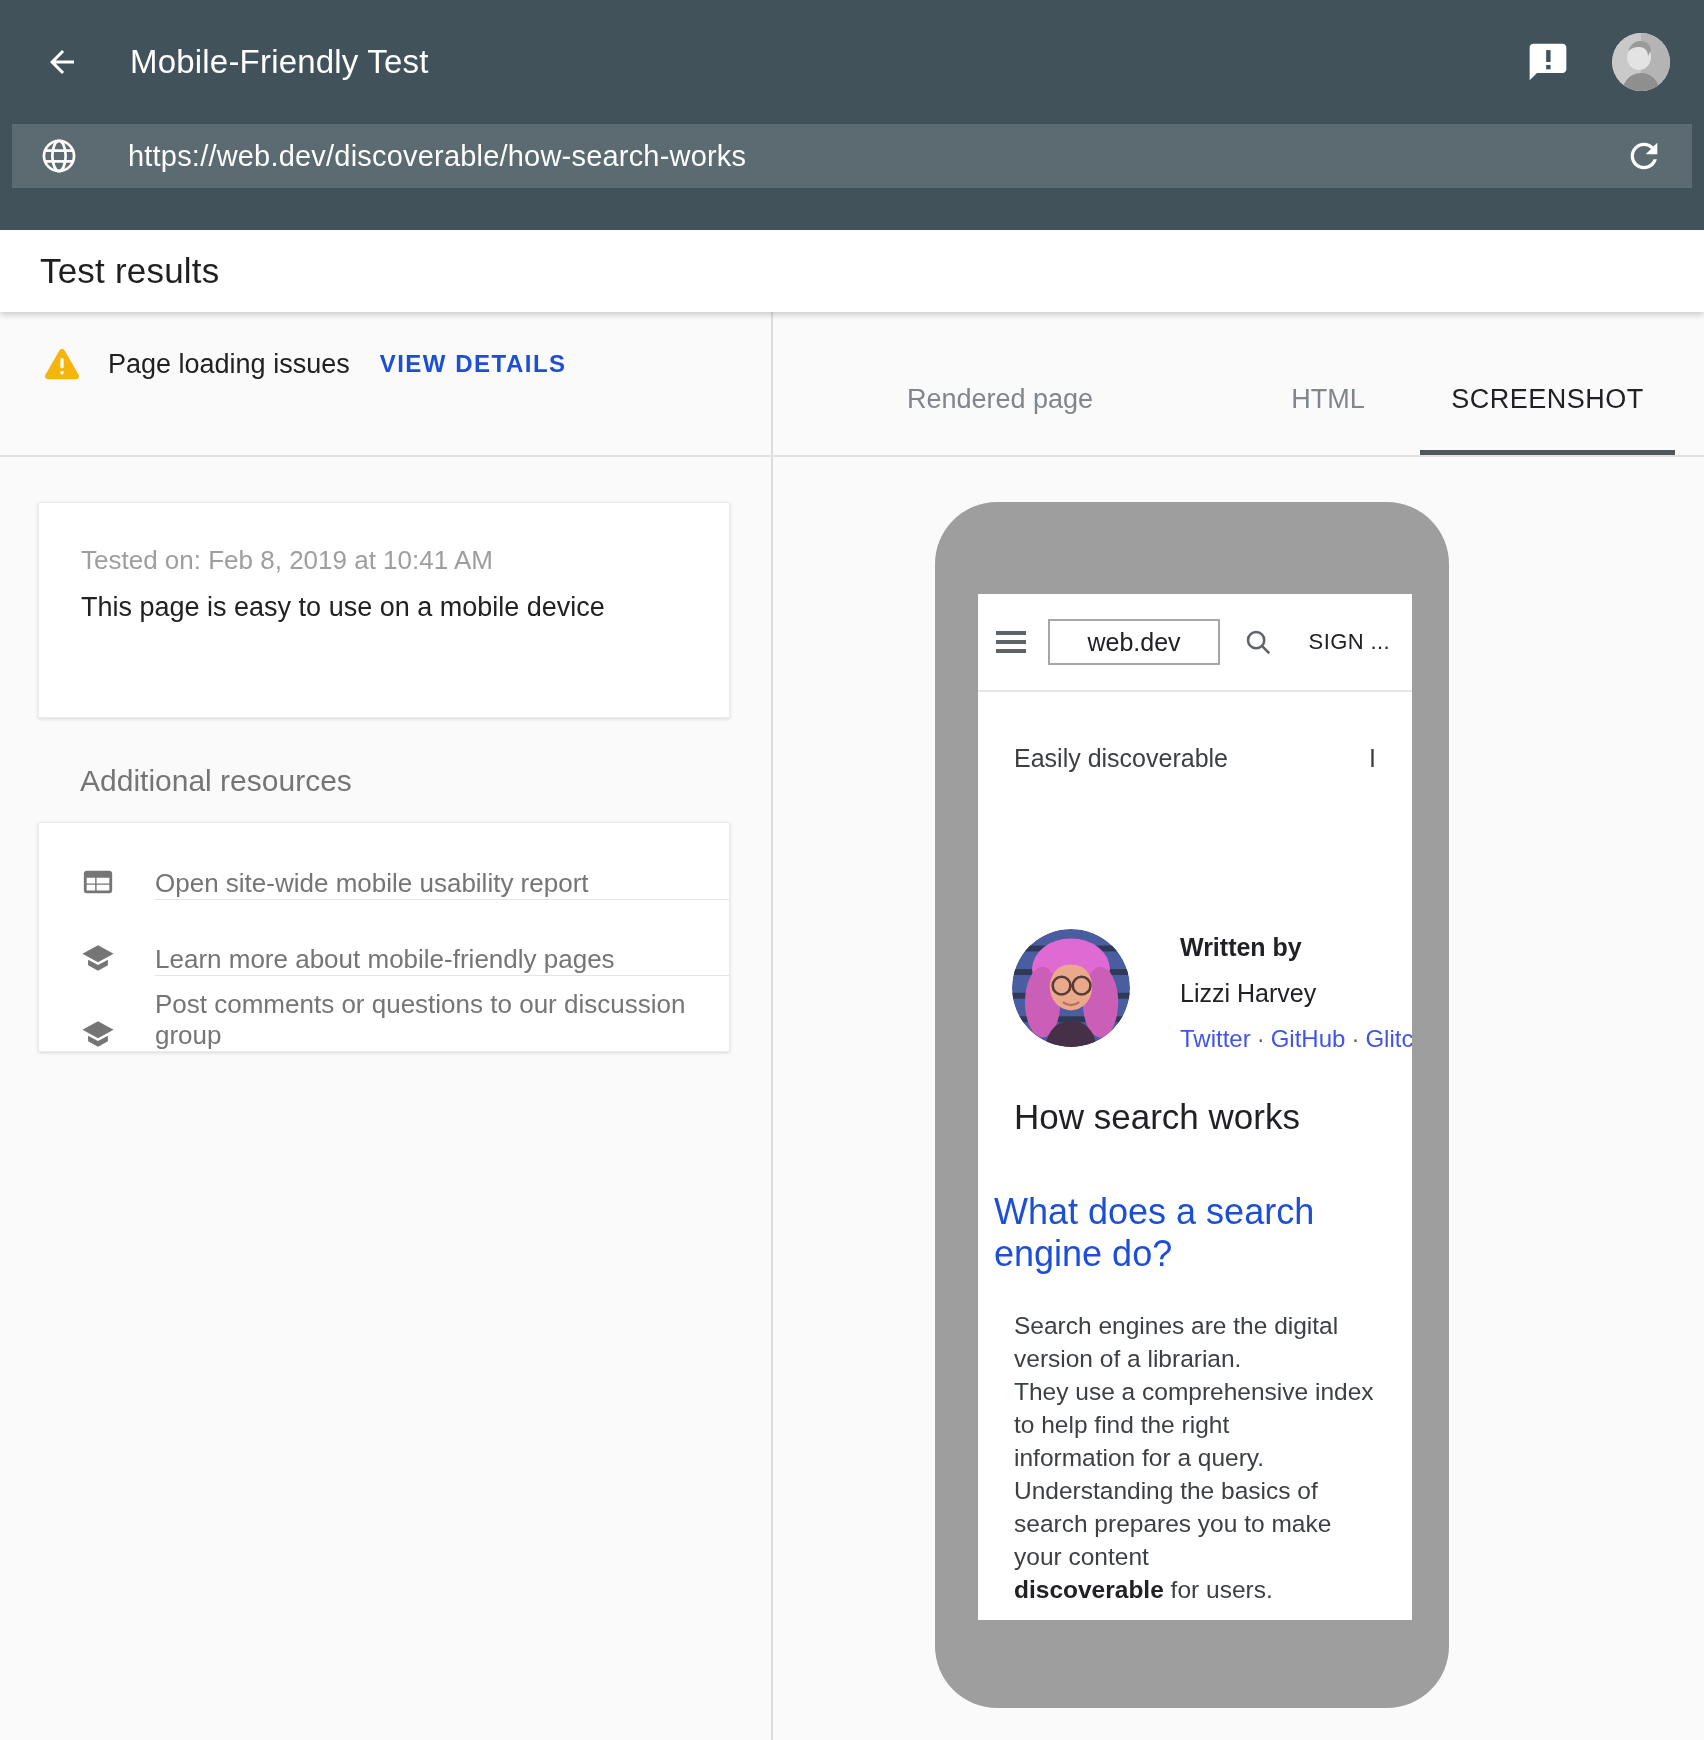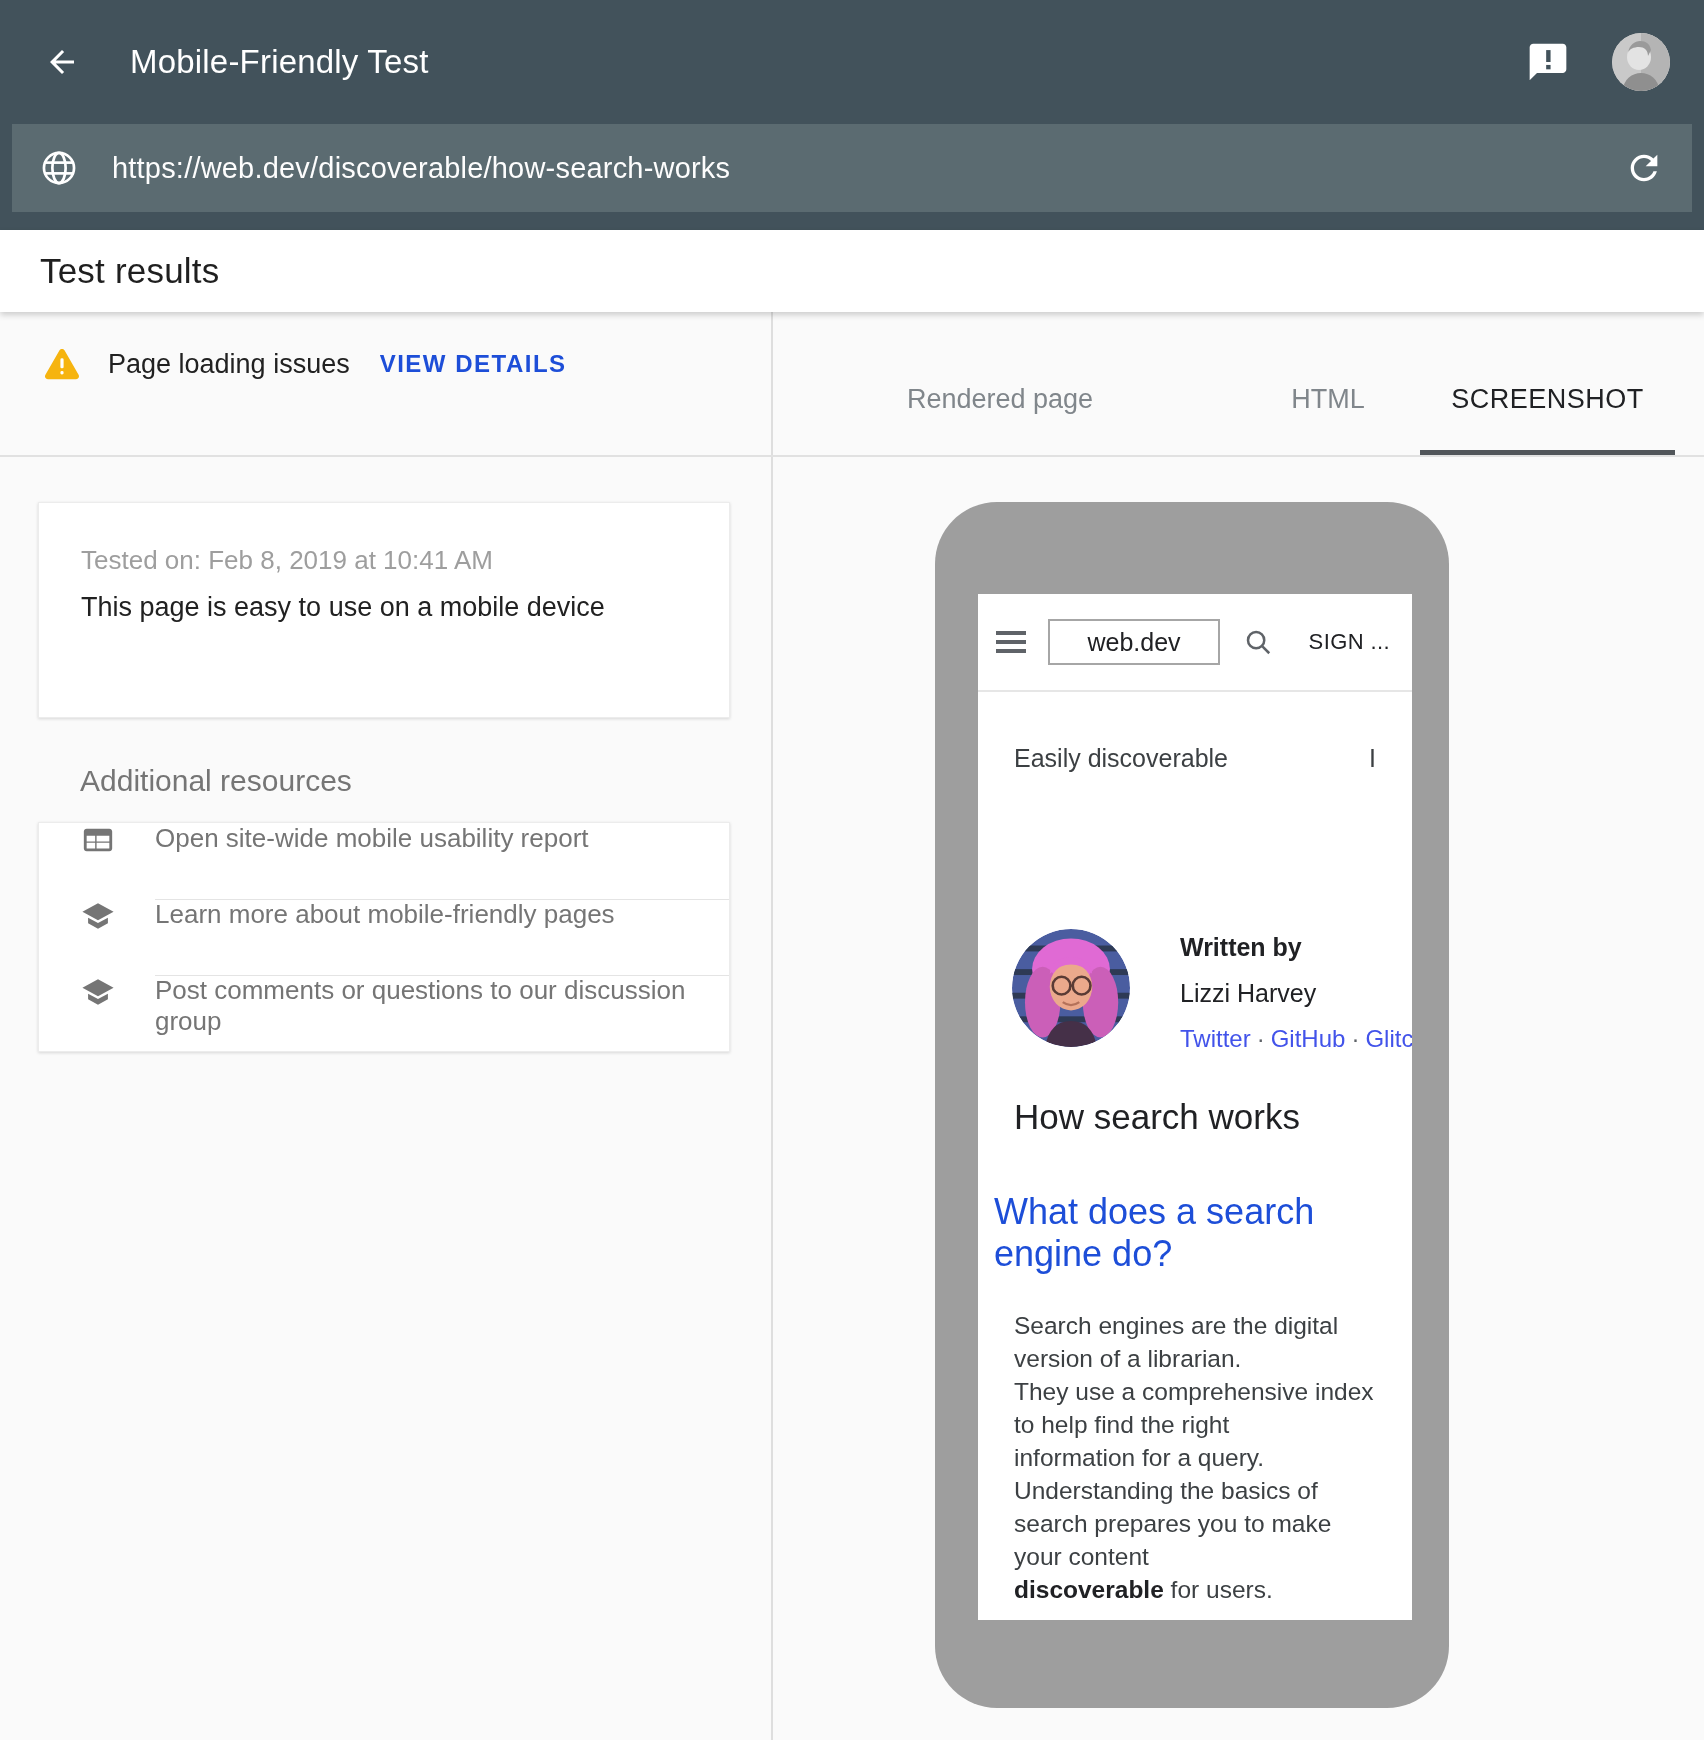--- a/index.html
+++ b/index.html
@@ -13,22 +13,22 @@
 
   
   .appbar{position:absolute;top:0;left:0;width:1704px;height:230px;background:#42525b;}
   .appbar-row{height:124px;display:flex;align-items:center;padding:0 34px 0 44px;}
   .back-btn{width:36px;height:36px;cursor:pointer;flex:0 0 auto;}
   .app-title{margin-left:50px;font-size:33px;font-weight:400;color:#fff;letter-spacing:.2px;flex:0 0 auto;}
   .appbar-spacer{flex:1;}
   .feedback-btn{width:44px;height:44px;margin-right:42px;cursor:pointer;}
   .user-avatar{width:58px;height:58px;border-radius:50%;overflow:hidden;cursor:pointer;background:#cfcfcf;}
 
-  .urlbar{position:absolute;top:124px;left:12px;right:12px;height:88px;background:#5b6b71;
-    display:flex;align-items:center;padding:8px 28px;box-sizing:border-box;cursor:text;}
+  .urlbar{position:absolute;top:124px;left:12px;right:12px;height:64px;background:#5b6b71;
+    display:flex;align-items:center;padding:8px 28px;box-sizing:border-box;cursor:text;gap:16px;}
   .url-text{margin-left:34px;font-size:29px;color:#fdfdfd;letter-spacing:.2px;white-space:nowrap;overflow:hidden;flex:1;}
   .refresh-btn{width:40px;height:40px;margin-left:20px;cursor:pointer;flex:0 0 auto;}
 
   
   .page-head{position:absolute;top:230px;left:0;width:100%;height:82px;background:#fff;
     display:flex;align-items:center;padding-left:40px;box-sizing:border-box;
     box-shadow:0 3px 6px rgba(0,0,0,.18);z-index:3;}
   .page-head h1{margin:0;font-size:35px;font-weight:500;color:#1f1f1f;letter-spacing:.2px;}
 
   
@@ -43,21 +43,21 @@
   .view-details{margin-left:30px;font-size:24px;font-weight:700;color:#1d4ed8;letter-spacing:1.5px;cursor:pointer;}
 
   .card{background:#fff;border:1px solid #ececec;box-shadow:0 1px 3px rgba(0,0,0,.14);box-sizing:border-box;}
   .result-card{position:absolute;top:190px;left:38px;width:692px;height:216px;padding:42px 42px;}
   .tested-on{font-size:26px;color:#9e9e9e;}
   .verdict{margin-top:20px;font-size:48px;line-height:52px;font-weight:700;color:#0f9d58;letter-spacing:-.5px;}
   .verdict-desc{margin-top:16px;font-size:27px;color:#212121;}
 
   .resources-heading{position:absolute;top:452px;left:80px;font-size:30px;font-weight:400;color:#757575;}
   .resources-card{position:absolute;top:510px;left:38px;width:692px;}
-  .resource-row{position:relative;height:76px;display:flex;align-items:flex-start;padding-left:42px;cursor:pointer;}
+  .resource-row{position:relative;height:76px;display:flex;align-items:flex-end;padding-left:42px;cursor:pointer;}
   .resource-row.bordered::before{content:"";position:absolute;top:0;left:116px;right:0;height:1px;background:#e4e4e4;}
   .resource-icon{width:34px;height:34px;flex:0 0 auto;}
   .resource-label{margin-left:40px;font-size:26px;color:#757575;}
 
   
   .tabs{position:absolute;top:0;left:772px;width:932px;height:143px;}
   .tab{position:absolute;top:72px;text-align:center;font-size:27px;color:#80868b;cursor:pointer;white-space:nowrap;}
   .tab.rendered{left:28px;width:400px;}
   .tab.html{left:486px;width:140px;}
   .tab.screenshot{left:648px;width:255px;color:#202124;font-weight:500;letter-spacing:.5px;}

